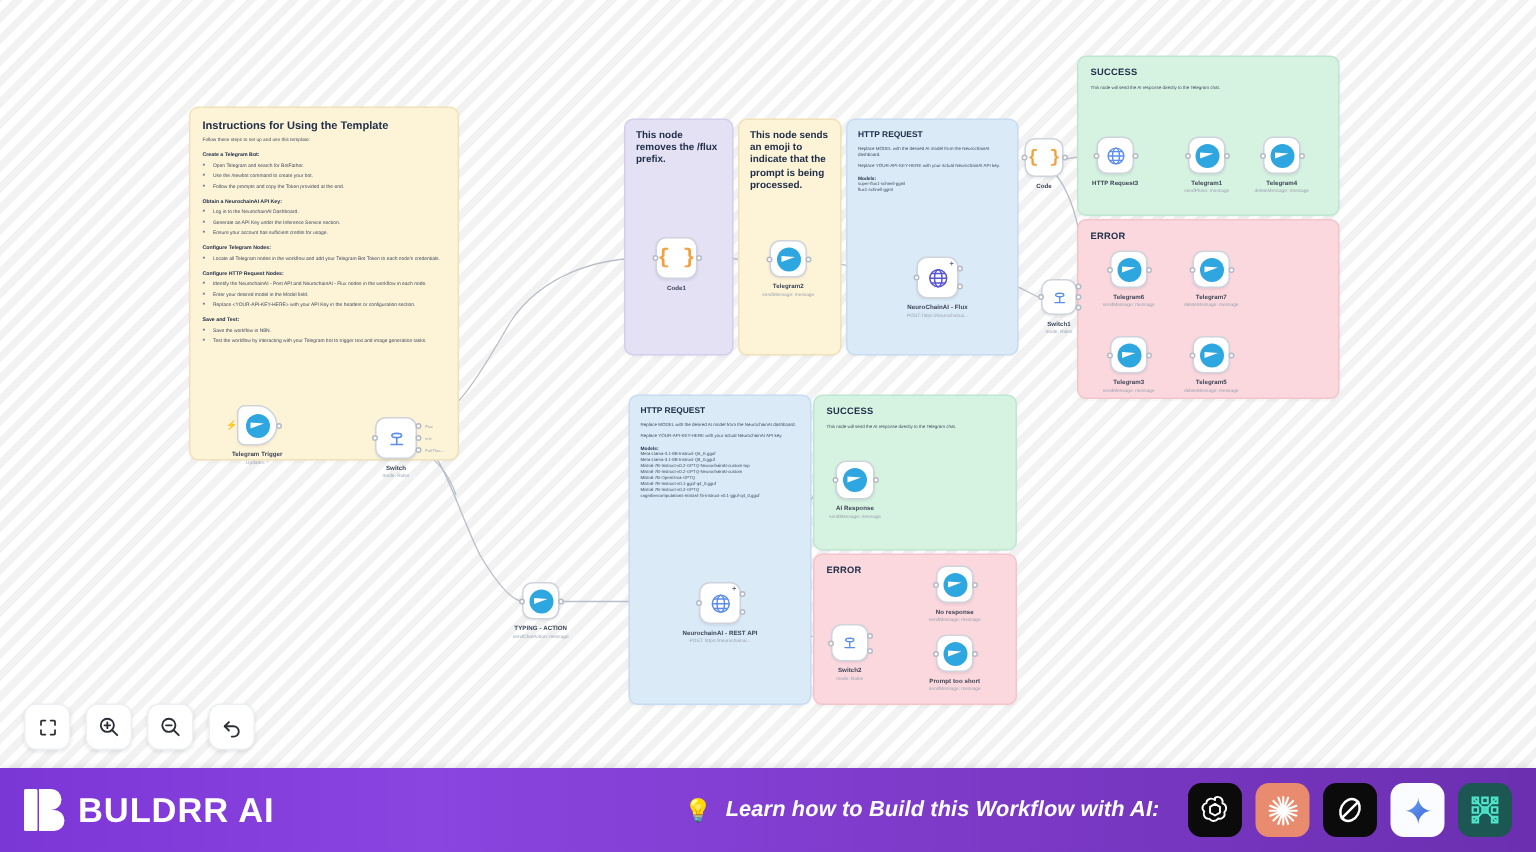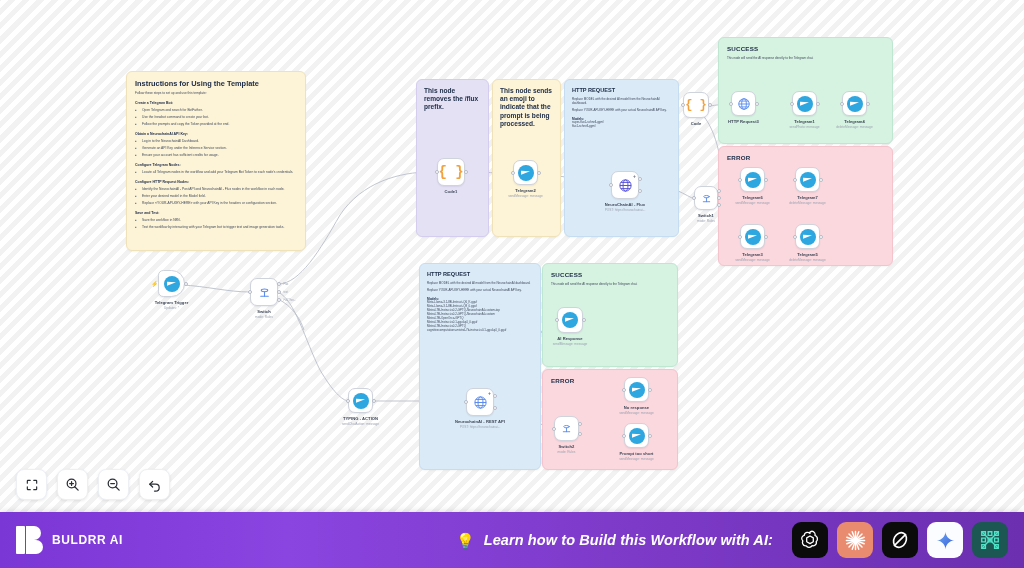--- a/index.html
+++ b/index.html
@@ -149,21 +149,21 @@
     position:absolute; left:0; top:0; width:9px; height:28px; background:#fff; border-radius:1px;
   }
   .logo-mark .lobe1 {
     position:absolute; left:10px; top:0; width:15px; height:14px;
     background:#fff; border-radius: 0 7px 7px 0;
   }
   .logo-mark .lobe2 {
     position:absolute; left:10px; top:14px; width:17px; height:14px;
     background:#fff; border-radius: 0 7px 7px 0;
   }
-  #brand-name { color:#fff; font-size:12px; font-weight:bold; letter-spacing:.6px; }
+  #brand-name { color:#fff; font-size:23px; font-weight:bold; letter-spacing:.6px; }
 
   #brand-center { display:flex; align-items:center; gap:9px; margin-left:auto; margin-right:16px; }
   #bulb { font-size:15px; line-height:1; }
   #brand-cta { color:#fff; font-size:14.5px; font-weight:bold; letter-spacing:.1px;font-style:italic; }
   .ai-icons { display:flex; gap:9px; margin-left:10px; }
   .ai-icon {
     width:36px; height:36px; border-radius:9px;
     display:flex; align-items:center; justify-content:center;
     cursor:pointer;
   }
@@ -217,21 +217,21 @@
       <path d="M494,398 C516,392 530,340 550,322"></path>
 
       <path d="M494,406 C512,412 528,420 552,428"></path>
 
       <path d="M580,424 C598,420 608,400 622,390"></path>
 
       <path d="M580,432 C600,433 616,434 624,435"></path>
     </g>
   </svg>
 
-  <div class="note note-yellow" id="note-instructions" style="left:126px; top:71px; width:180px; height:180px; padding:7px 8px;">
+  <div class="note note-yellow" id="note-instructions" style="left:126px; top:71px; width:180px; height:236px; padding:7px 8px;">
     <div class="note-title">Instructions for Using the Template</div>
     <div class="note-sub">Follow these steps to set up and use this template:</div>
     <div id="instr-sections">
         <div class="note-h">Create a Telegram Bot:</div>
         <div class="note-li">Open Telegram and search for BotFather.</div>
         <div class="note-li">Use the /newbot command to create your bot.</div>
         <div class="note-li">Follow the prompts and copy the Token provided at the end.</div>
         <div class="note-h">Obtain a NeurochainAI API Key:</div>
         <div class="note-li">Log in to the NeurochainAI Dashboard.</div>
         <div class="note-li">Generate an API Key under the Inference Service section.</div>

